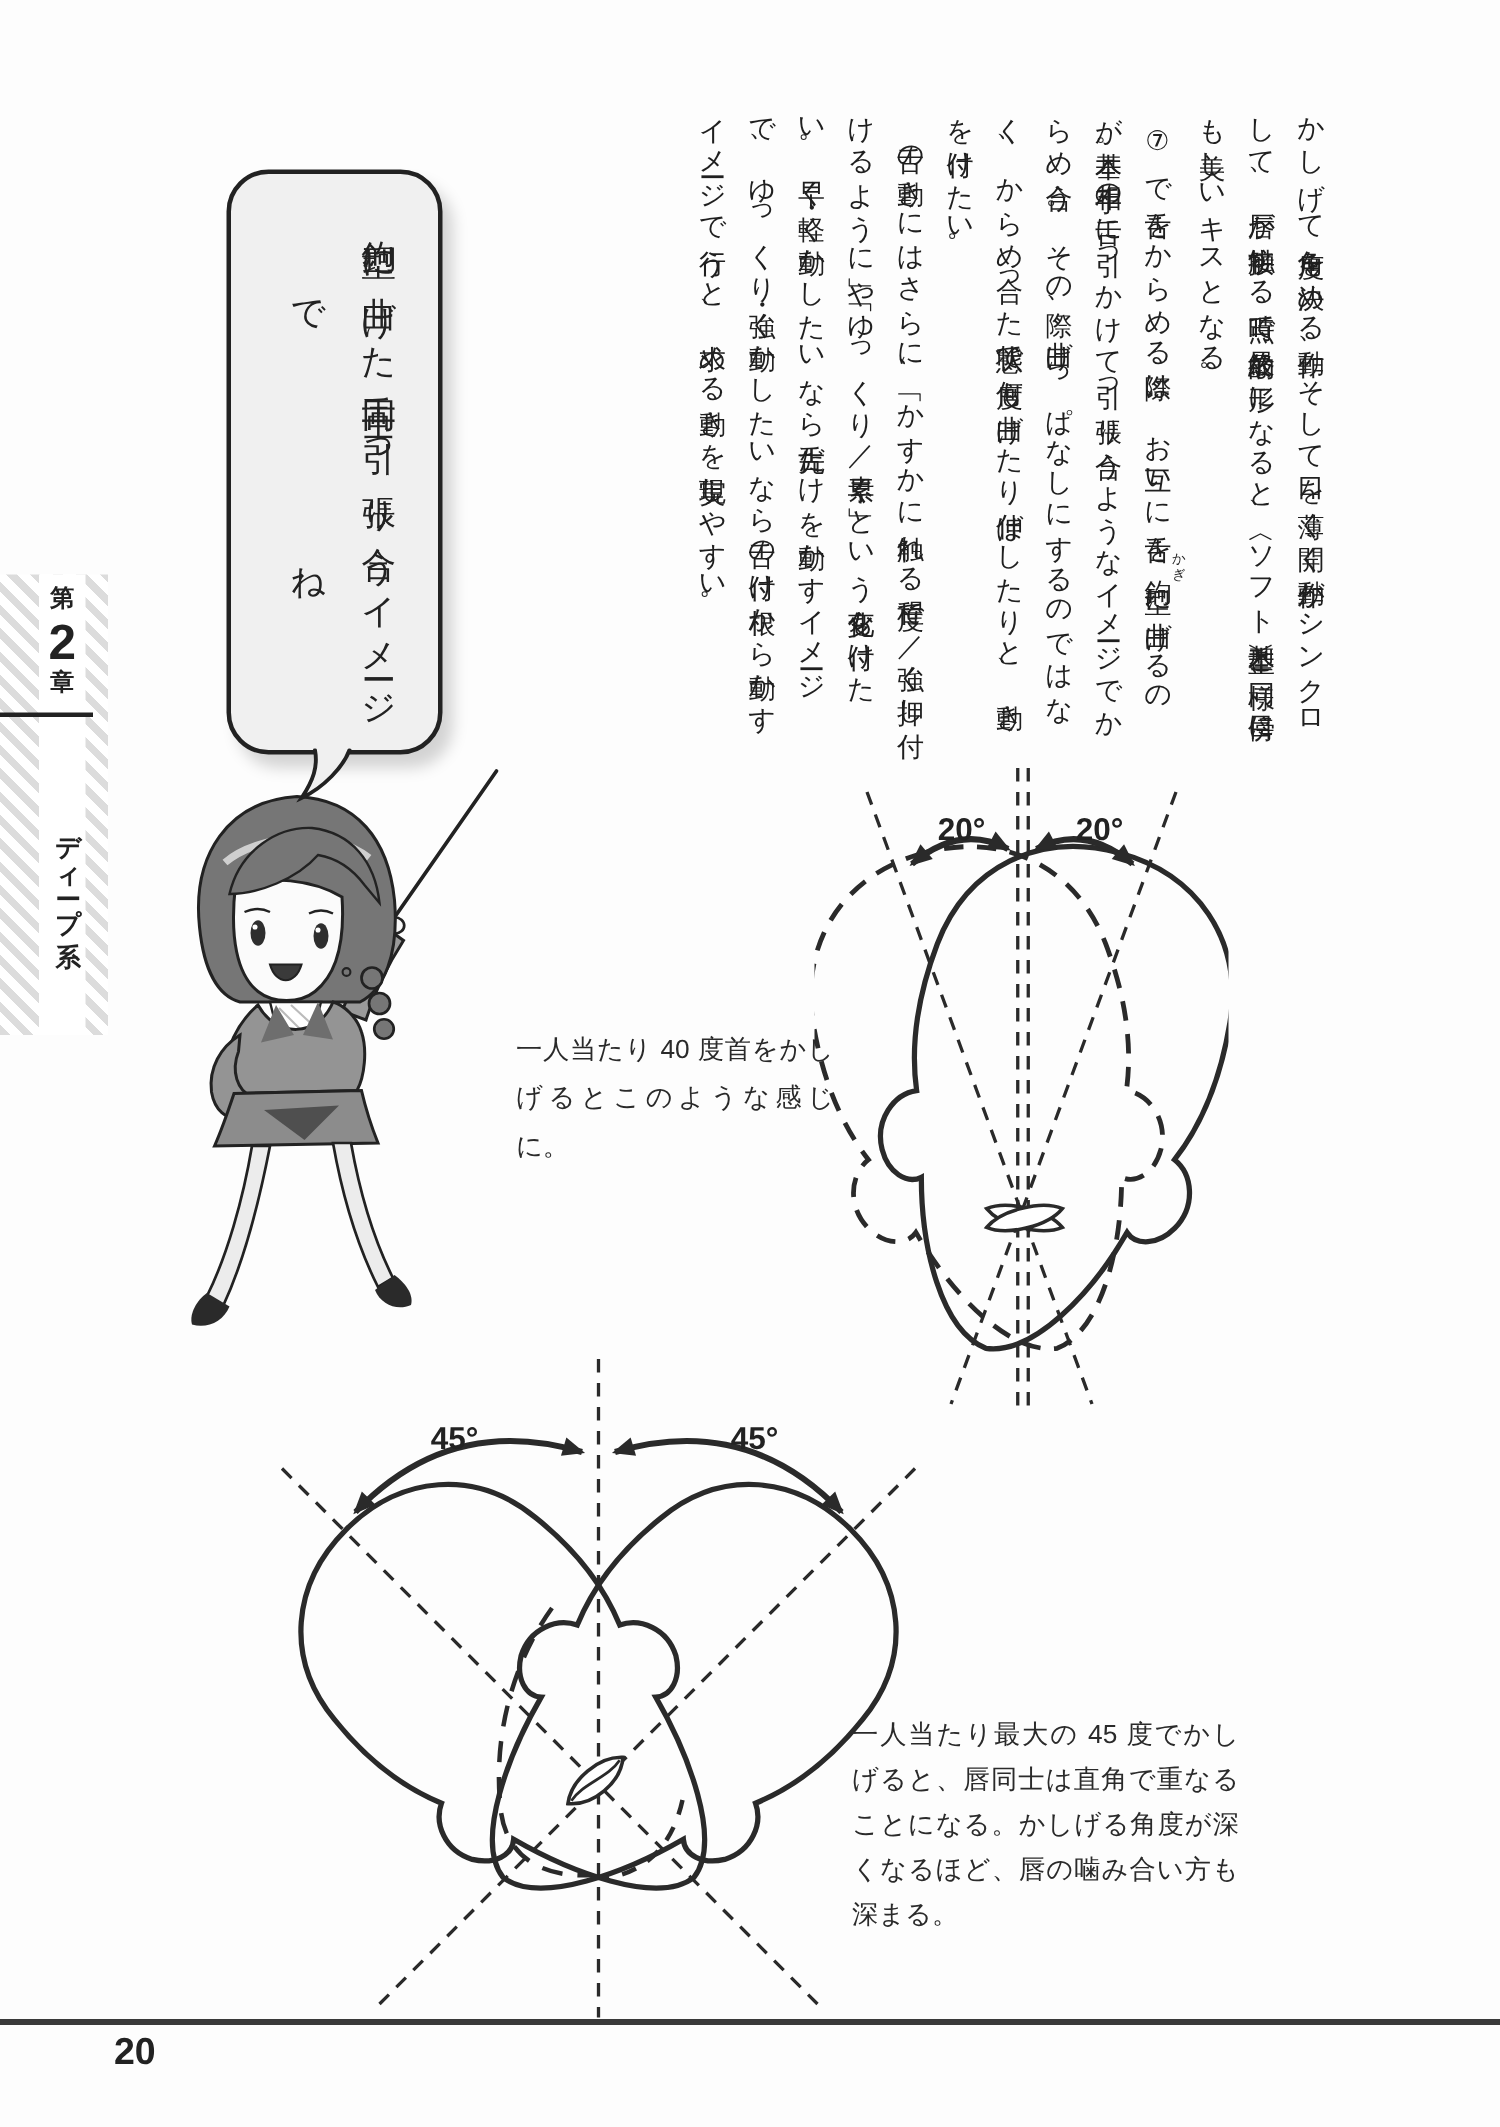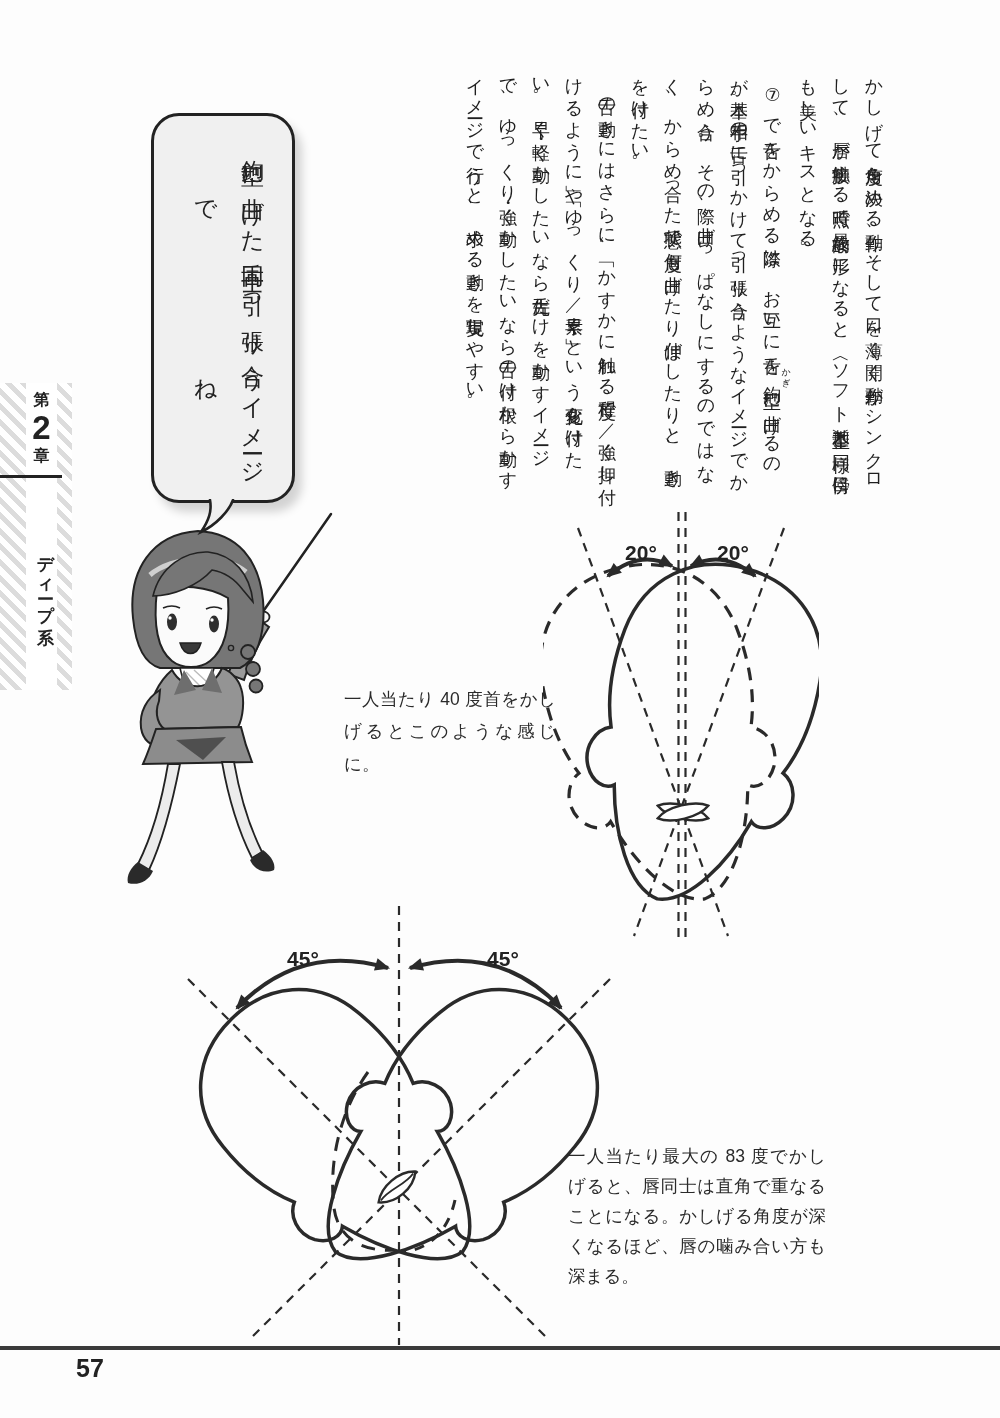--- a/index.html
+++ b/index.html
@@ -199,18 +199,18 @@
     <path d="M 455 1200 C 448 1232 428 1250 402 1252" fill="none" stroke="#2a2a2a" stroke-width="3" stroke-dasharray="10 9"></path>
     <g transform="translate(397 1187) rotate(-40)" fill="#ffffff" stroke="#2a2a2a" stroke-width="2.4">
       <path d="M -24 0 C -12 -11 12 -11 24 0 C 12 12 -12 12 -24 0 Z"></path>
       <path d="M -21 0 C -8 -4 8 4 21 0" fill="none" stroke-width="1.8"></path>
     </g>
     <path d="M 237 1008 Q 300 942 388 968" fill="none" stroke="#2a2a2a" stroke-width="4" marker-start="url(#ah2)" marker-end="url(#ah2)"></path>
     <path d="M 561 1008 Q 498 942 410 968" fill="none" stroke="#2a2a2a" stroke-width="4" marker-start="url(#ah2)" marker-end="url(#ah2)"></path>
     <text class="angle" x="303" y="966" text-anchor="middle">45°</text>
     <text class="angle" x="503" y="966" text-anchor="middle">45°</text>
   </svg>
-  <div class="caption caption-bottom">一人当たり最大の 83 度でかしげると、唇同士は直角で重なることになる。かしげる角度が深くなるほど、唇の噛み合い方も深まる。</div>
+  <div class="caption caption-bottom">一人当たり最大の 45 度でかしげると、唇同士は直角で重なることになる。かしげる角度が深くなるほど、唇の噛み合い方も深まる。</div>
 
   <div class="footer-rule"></div>
-  <div class="page-number">57</div>
+  <div class="page-number">20</div>
 
 </div>
 
 </body></html>

